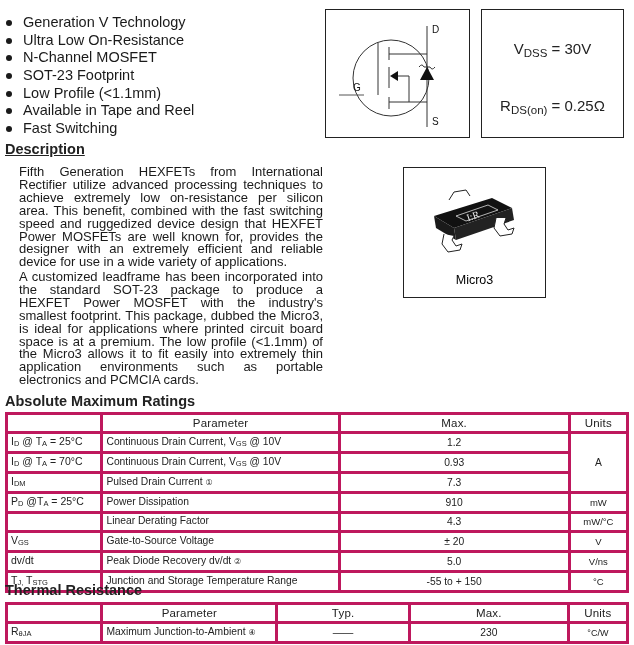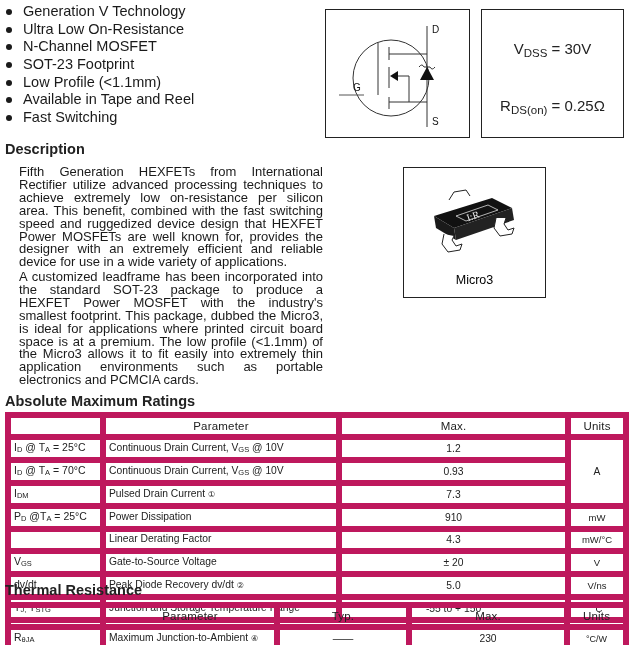--- a/index.html
+++ b/index.html
@@ -3,39 +3,39 @@
   <meta charset="utf-8">
   <style>
     html, body { margin: 0; padding: 0; background: #ffffff; }
     body {
       width: 634px; height: 645px; position: relative; overflow: hidden;
       font-family: "Liberation Sans", sans-serif; color: #111;
     }
     .abs { position: absolute; }
 
     
-    .features { left: 6px; top: 3px; margin: 0; padding: 0; list-style: none; }
+    .features { left: 6px; top: 14px; margin: 0; padding: 0; list-style: none; }
     .features li { font-size: 14.5px; line-height: 17.7px; height: 17.7px; white-space: nowrap; position: relative; padding-left: 17px; color: #1a1a1a; }
     .features li .bullet { position: absolute; left: 0; top: 6px; width: 6px; height: 6px; border-radius: 50%; background: #1a1a1a; }
 
     .section-title { font-weight: bold; font-size: 14.5px; color: #222; }
     .desc { left: 19px; width: 304px; font-size: 13px; line-height: 12.9px; text-align: justify; color: #1a1a1a; }
 
     
     .box { border: 1px solid #222; background: #fff; }
     .symbol-box { left: 325px; top: 9px; width: 143px; height: 127px; }
     .spec-box { left: 481px; top: 9px; width: 141px; height: 127px; }
     .spec-line { position: absolute; left: 0; right: 0; text-align: center; font-size: 15px; color: #222; white-space: nowrap; }
     .spec-line sub { font-size: 11.5px; vertical-align: -3px; }
     .pkg-box { left: 403px; top: 167px; width: 141px; height: 129px; }
     .pkg-label { position: absolute; left: 0; right: 0; top: 105px; text-align: center; font-size: 12.5px; color: #000000; }
 
     
     table.spec { position: absolute; border-collapse: collapse; font-size: 10.3px; color: #222; }
-    table.spec th, table.spec td { border: 6px solid #be185d; padding: 0 3px; height: 14px; line-height: 14px; white-space: nowrap; }
+    table.spec th, table.spec td { border: 3px solid #be185d; padding: 0 3px; height: 14px; line-height: 14px; white-space: nowrap; }
     table.spec th { font-weight: normal; font-size: 11.5px; text-align: center; height: 16px; line-height: 16px; letter-spacing: 0.2px; }
     table.spec td.c { text-align: center; }
     table.spec td.sym { font-size: 10.5px; }
     table.spec sub { font-size: 7.5px; vertical-align: -1px; }
     .circ { font-size: 8px; }
   </style>
 </head>
 <body>
 
 <ul class="abs features">
@@ -96,21 +96,21 @@
 
     <polygon points="52,48 84,37 94,42 62,53" fill="none" stroke="#ddd" stroke-width="0.8"></polygon>
     <text x="62" y="50" font-size="10" fill="#eee" font-family="Liberation Serif, serif" transform="rotate(-19 73 46)">I:R</text>
 
     <path d="M40,66 L38,76 L44,84 L56,82 L58,76 L52,78 L48,72 L50,68" fill="#fff" stroke="#222" stroke-width="1"></path>
     <path d="M92,50 L90,60 L96,68 L108,66 L110,60 L104,62 L100,56 L102,50" fill="#fff" stroke="#222" stroke-width="1"></path>
   </svg>
   <div class="pkg-label">Micro3</div>
 </div>
 
-<div class="abs section-title" style="left:5px;top:141px;">Description</div>
+<div class="abs section-title" style="left:5px;top:141px;text-decoration:underline;">Description</div>
 <div class="abs desc" style="top:166px;">Fifth Generation HEXFETs from International Rectifier utilize advanced processing techniques to achieve extremely low on-resistance per silicon area. This benefit, combined with the fast switching speed and ruggedized device design that HEXFET Power MOSFETs are well known for, provides the designer with an extremely efficient and reliable device for use in a wide variety of applications.</div>
 <div class="abs desc" style="top:271px;">A customized leadframe has been incorporated into the standard SOT-23 package to produce a HEXFET Power MOSFET with the industry's smallest footprint.  This package, dubbed the Micro3, is ideal for applications where printed circuit board space is at a premium.  The low profile (&lt;1.1mm) of the Micro3 allows it to fit easily into extremely thin application environments such as portable electronics and PCMCIA cards.</div>
 
 <div class="abs section-title" style="left:5px;top:393px;">Absolute Maximum Ratings</div>
 <table class="spec" style="left:5px;top:412px;width:624px;">
   <colgroup>
       <col style="width:95px">
       <col style="width:236px">
       <col style="width:229px">
       <col style="width:58px">

